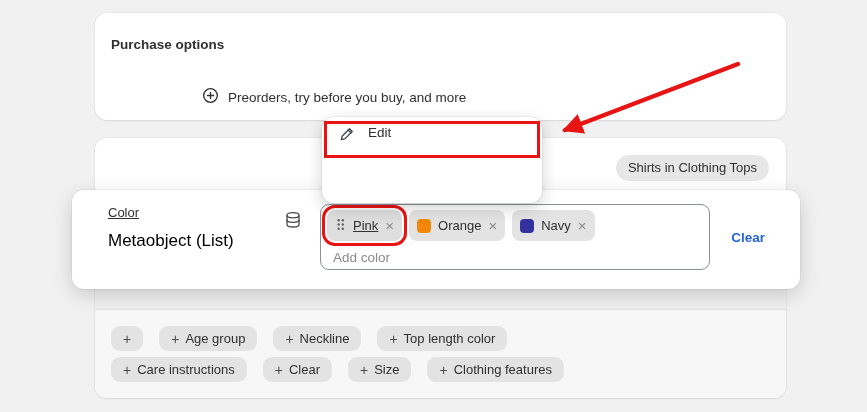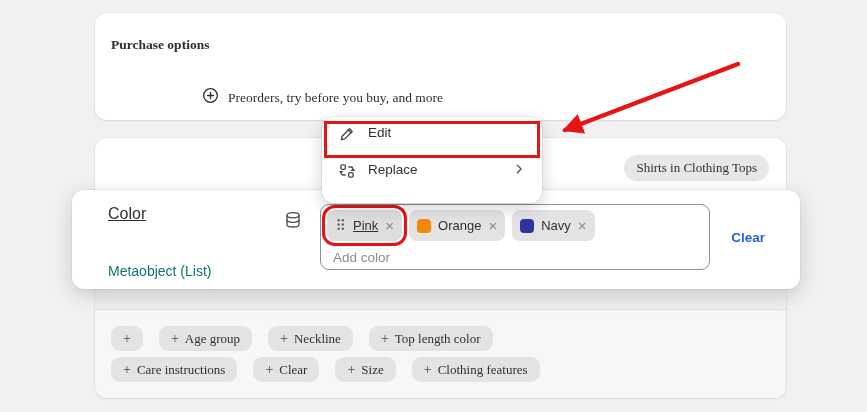--- a/index.html
+++ b/index.html
@@ -12,21 +12,20 @@
     color: #303030;
   }
   .abs { position: absolute; }
 
   
   .card {
     position: absolute;
     background: #ffffff;
     border-radius: 12px;
     box-shadow: 0 1px 2px rgba(0,0,0,.08), 0 0 0 1px rgba(0,0,0,.03);
-    font-family: Liberation Serif, serif;
   }
   #purchase-card { left: 95px; top: 13px; width: 691px; height: 107px; }
   #metafields-card { left: 95px; top: 138px; width: 691px; height: 260px; overflow: hidden; }
 
   .card-title { font-size: 13.5px; font-weight: 700; color: #303030; }
 
   .preorder-row {
     position: absolute; left: 106px; top: 73px;
     display: flex; align-items: center; gap: 8px;
     font-size: 13.5px; color: #303030; cursor: pointer;
@@ -60,25 +59,25 @@
   .pill .plus { color: #4a4a4a; font-size: 14px; }
 
   
   #editor-panel {
     position: absolute; left: 72px; top: 190px; width: 728px; height: 99px;
     background: #fff; border-radius: 12px; z-index: 20;
     box-shadow: 0 6px 20px rgba(0,0,0,.16), 0 0 0 1px rgba(0,0,0,.04);
   }
   #field-label {
     position: absolute; left: 36px; top: 15px;
-    font-size: 16px; color: #303030; text-decoration: underline; cursor: pointer;
+    font-size: 13px; color: #303030; text-decoration: underline; cursor: pointer;
   }
   #field-type {
     position: absolute; left: 36px; top: 41px;
-    font-size: 14px; color: #0f766e; margin-top: 32px;
+    font-size: 17px; color: #000000;
   }
   #db-icon { position: absolute; left: 211px; top: 20px; color: #4a4a4a; }
 
   .tag-input-box {
     position: absolute; left: 248px; top: 14px; width: 390px; height: 66px;
     border: 1px solid #8a8f98; border-radius: 9px; background: #fff;
     padding: 5px 6px; cursor: text;
   }
   .tag-row { display: flex; gap: 7px; align-items: center; }
   .tag {
@@ -235,37 +234,20 @@
 <div id="context-menu">
   <div class="menu-item">
     <span class="mi-icon">
       <svg width="18" height="18" viewBox="0 0 20 20" fill="none" stroke="#44474a" stroke-width="1.5" stroke-linecap="round" stroke-linejoin="round">
         <path d="M12.8 4.2l3 3L7.6 15.4l-3.8.8.8-3.8 8.2-8.2z"></path>
         <path d="M11.4 5.6l3 3"></path>
       </svg>
     </span>
     <span>Edit</span>
   </div>
-  <div class="menu-item">
-    <span class="mi-icon">
-      <svg width="18" height="18" viewBox="0 0 20 20" fill="none" stroke="#44474a" stroke-width="1.5" stroke-linecap="round" stroke-linejoin="round">
-        <rect x="3.2" y="3.2" width="5" height="5" rx="1.4"></rect>
-        <rect x="11.8" y="11.8" width="5" height="5" rx="1.4"></rect>
-        <path d="M12 5.6h2.4a2 2 0 0 1 2 2v1.6M16.4 7.6l1.4 1.6-2.9.1"></path>
-        <path d="M8 14.4H5.6a2 2 0 0 1-2-2v-1.6M3.6 12.4l-1.4-1.6 2.9-.1"></path>
-      </svg>
-    </span>
-    <span>Replace</span>
-    <span class="spacer"></span>
-    <span class="mi-icon">
-      <svg width="14" height="14" viewBox="0 0 20 20" fill="none" stroke="#4a4a4a" stroke-width="1.8" stroke-linecap="round" stroke-linejoin="round">
-        <path d="M7.5 4.5l5.5 5.5-5.5 5.5"></path>
-      </svg>
-    </span>
-  </div>
   <div id="edit-red-box"></div>
 </div>
 
 <svg id="arrow-overlay">
   <defs>
     <marker id="arrowhead" viewBox="0 0 10 10" refX="8.5" refY="5" markerWidth="4.6" markerHeight="4.6" orient="auto-start-reverse">
       <path d="M0 0 L10 5 L0 10 z" fill="#e81313"></path>
     </marker>
   </defs>
   <line x1="738" y1="64" x2="565" y2="130" stroke="#e81313" stroke-width="4.5" stroke-linecap="round" marker-end="url(#arrowhead)"></line>

